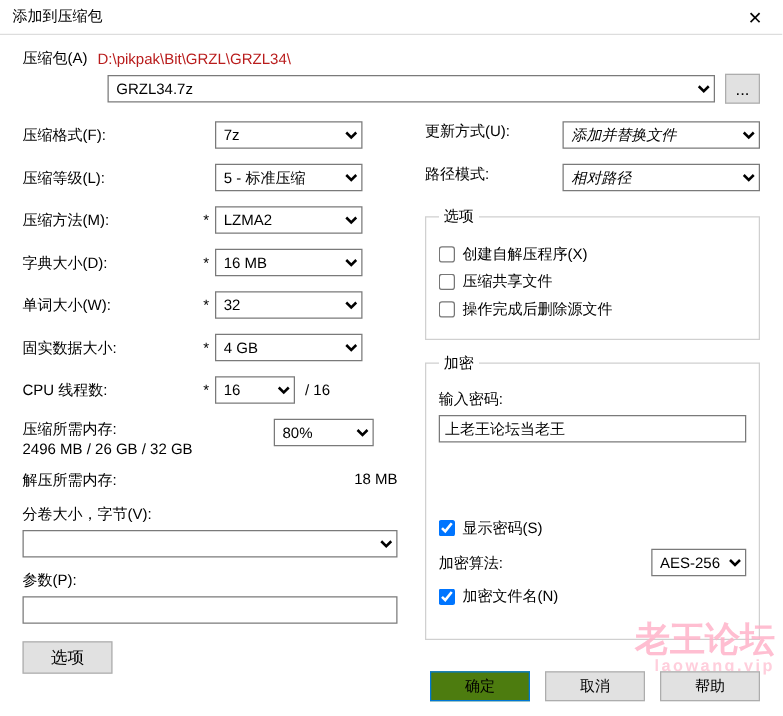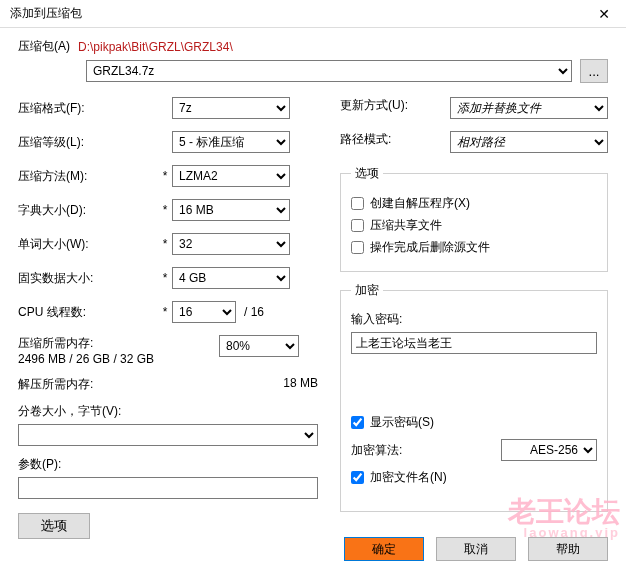--- a/index.html
+++ b/index.html
@@ -155,40 +155,40 @@
   height: 22px;
   padding: 2px 4px;
 }
 .enc-lower { margin-top: 60px; }
 .enc-alg-row {
   display: flex;
   align-items: center;
   gap: 12px;
   margin: 8px 0;
 }
-.enc-alg-row select { width: 96px; text-align: right; }
+.enc-alg-row select { width: 76px; }
 .buttons {
   position: absolute;
   bottom: 12px;
   right: 18px;
   display: flex;
   gap: 12px;
 }
 .btn {
   width: 80px;
   height: 24px;
   border: 1px solid #adadad;
   background: #e1e1e1;
   cursor: pointer;
   font-family: inherit;
   font-size: 12px;
 }
 .btn.primary {
   border: 1px solid #0078d7;
-  background: #f97316;
+  background: #4d7c0f;
 }
 .watermark {
   position: absolute;
   right: 6px;
   bottom: 34px;
   color: #ffb3c9;
   font-size: 28px;
   font-weight: bold;
   opacity: 0.85;
   pointer-events: none;

